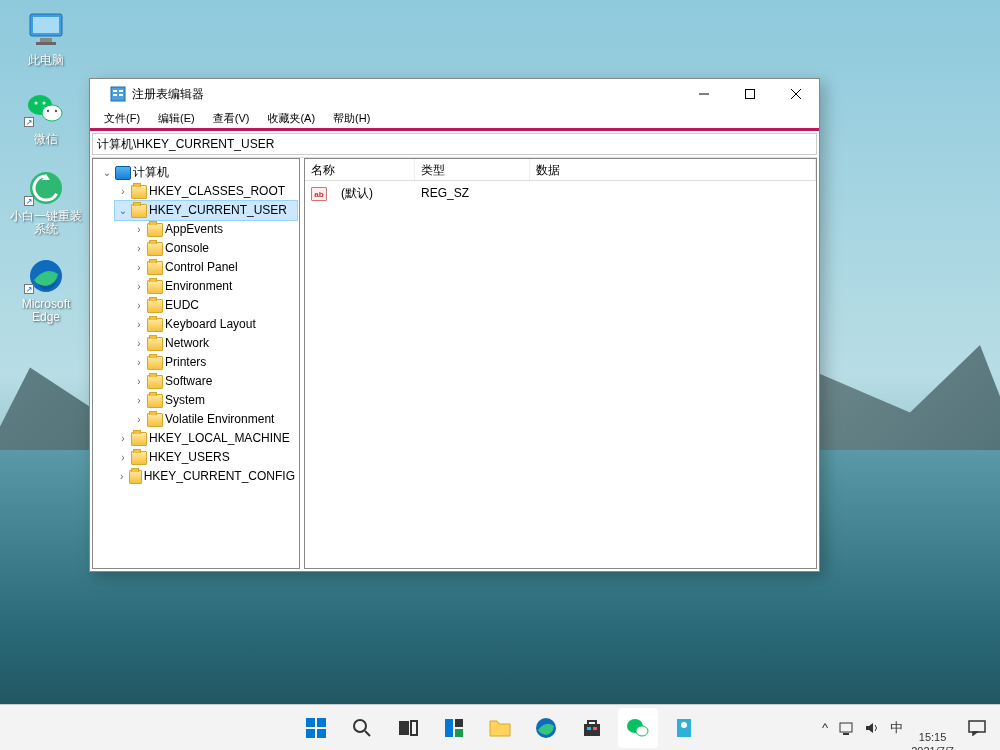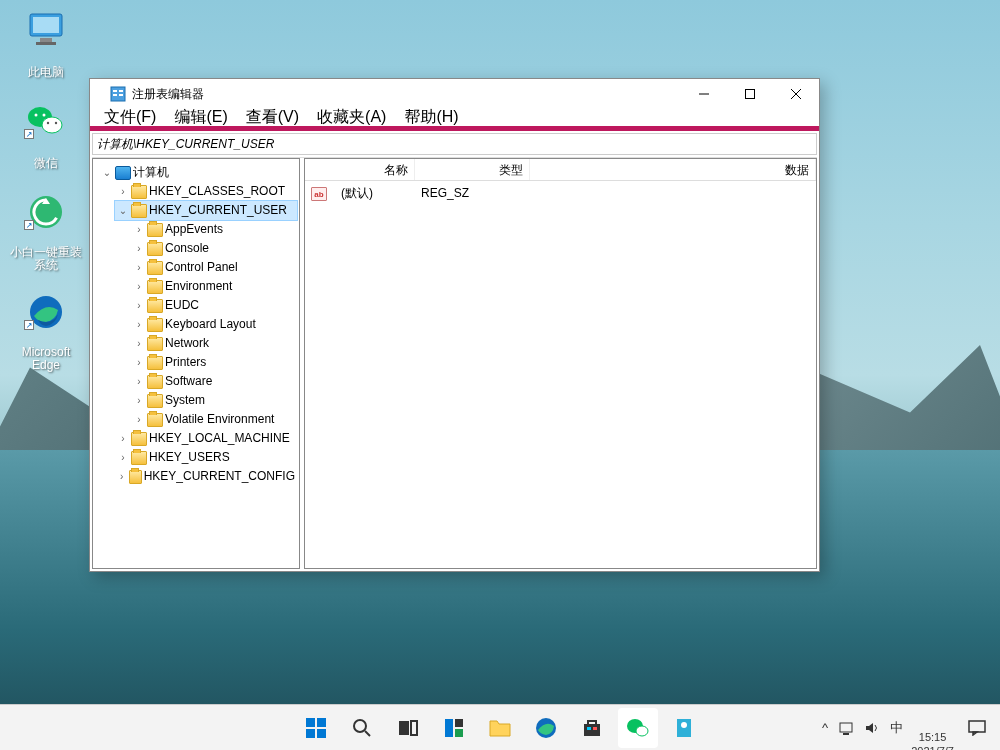--- a/index.html
+++ b/index.html
@@ -7,54 +7,54 @@
 
 
 .wallpaper { position: absolute; inset: 0; z-index: 0; overflow: hidden; }
 .sky { position:absolute; inset:0; background: linear-gradient(to bottom, #8ec9dc 0%, #a8d6e2 30%, #b8dde5 50%, #9cc8cf 60%, #5d99a3 80%, #2a6570 100%);}
 .mountain1 { position:absolute; left:-5%; bottom:30%; width:40%; height:35%; background: linear-gradient(135deg,#6b8a8f,#3e5d62); clip-path: polygon(0 100%, 20% 40%, 40% 60%, 60% 20%, 80% 50%, 100% 100%);}
 .mountain2 { position:absolute; right:-5%; bottom:30%; width:35%; height:30%; background: linear-gradient(135deg,#7a9499,#4a6a6f); clip-path: polygon(0 100%, 30% 30%, 60% 50%, 80% 20%, 100% 100%);}
 .water { position:absolute; bottom:0; left:0; right:0; height:40%; background: linear-gradient(to bottom, #5a9aa8 0%, #2a6a78 60%, #1d4a55 100%);}
 
 
 .desktop-icons { position: absolute; top: 10px; left: 8px; display: flex; flex-direction: column; gap: 20px; z-index: 1; }
-.desktop-icon { width: 76px; display: flex; flex-direction: column; align-items: center; gap: 14px; color: #fff; cursor: pointer; }
+.desktop-icon { width: 76px; display: flex; flex-direction: column; align-items: center; gap: 2px; color: #fff; cursor: pointer; }
 .desktop-icon .icon-img { width: 40px; height: 40px; display:flex; align-items:center; justify-content:center; }
 .desktop-icon .label { font-size: 12px; text-align: center; text-shadow: 1px 1px 2px rgba(0,0,0,.6); white-space: nowrap; }
 .shortcut-arrow { position:absolute; width:10px; height:10px; background:#fff; border:1px solid #777; font-size:8px; display:flex;align-items:center;justify-content:center; color:#0067c0; left:16px; margin-top:28px;}
 
 
 .window { position: absolute; left: 89px; top: 78px; width: 731px; height: 494px; background: #fff; border: 1px solid #888; box-shadow: 5px 5px 15px rgba(0,0,0,.25); z-index: 2; display: flex; flex-direction: column; }
 .titlebar { height: 30px; display:flex; align-items:center; padding-left: 20px; background:#fff;}
 .titlebar-icon { width:16px; height:16px; margin-right:6px; }
 .titlebar-text { font-size: 12px; flex:1; }
 .win-controls { display:flex; height:100%;}
 .win-btn { width:46px; display:flex; align-items:center; justify-content:center; font-size:14px; cursor:pointer;}
 
-.menubar { height:22px; display:flex; align-items:center; padding-left:6px; gap:2px; background:#fff; font-size:16px; border-bottom:5px solid #be185d;}
+.menubar { height:22px; display:flex; align-items:center; padding-left:6px; gap:2px; background:#fff; font-size:11px; border-bottom:3px solid #be185d;}
 .menu-item { padding: 2px 8px; cursor:pointer;}
 
 .addressbar { height:22px; display:flex; align-items:center; padding: 0 4px; background:#fff; border:1px solid #ccc; margin:2px; font-size:12px;}
-.addressbar input { border:none; outline:none; width:100%; font-size:12px; font-family:inherit;font-style:italic;}
+.addressbar input { border:none; outline:none; width:100%; font-size:12px; font-family:inherit;}
 
 .panes { flex:1; display:flex; border-top:1px solid #ddd; margin:0 2px 2px 2px;}
 .tree-pane { width:208px; border:1px solid #888; overflow:auto; padding:4px 2px; font-size:12px;}
 .list-pane { flex:1; border:1px solid #888; margin-left:4px; font-size:12px; display:flex; flex-direction:column;}
 
 .tree ul { list-style:none; padding-left: 16px;}
 .tree > ul { padding-left: 4px;}
 .tree li { white-space: nowrap; line-height:19px;}
 .tree .row { display:flex; align-items:center; gap:2px; cursor:pointer; padding:0 2px;}
 .tree .row.selected { background:#cce8ff; outline:1px solid #99d1ff;}
 .expander { width:12px; display:inline-flex; justify-content:center; color:#666; font-size:10px;}
 .folder-icon { width:16px; height:14px; display:inline-block; background:linear-gradient(#ffe9a2,#f5c03d); border:1px solid #d9a826; border-radius:1px; position:relative;}
 .folder-icon::before { content:""; position:absolute; top:-3px; left:1px; width:6px; height:3px; background:#f5c03d; border:1px solid #d9a826; border-bottom:none;}
 .pc-icon { width:16px; height:14px; display:inline-block; background:linear-gradient(#4fb4ef,#1a7fd1); border:1px solid #0a5a9c; border-radius:2px;}
 
-.list-header { display:flex; height:22px; border-bottom:1px solid #ddd;text-align:right;}
+.list-header { display:flex; height:22px; border-bottom:1px solid #ddd;}
 .list-header .col { padding:3px 6px; font-size:12px; border-right:1px solid #eee;}
 .col-name { width:110px;}
 .col-type { width:115px;}
 .col-data { flex:1;}
 .list-body { flex:1; padding:2px 0;}
 .list-row { display:flex; height:20px; align-items:center; cursor:pointer;}
 .list-row .cell { padding:0 6px; font-size:12px;}
 .reg-icon { width:16px; height:14px; display:inline-flex; align-items:center; justify-content:center; border:1px solid #c77; color:#c33; font-size:8px; font-weight:bold; background:#fee; border-radius:1px; margin-right:14px;}
 
 

